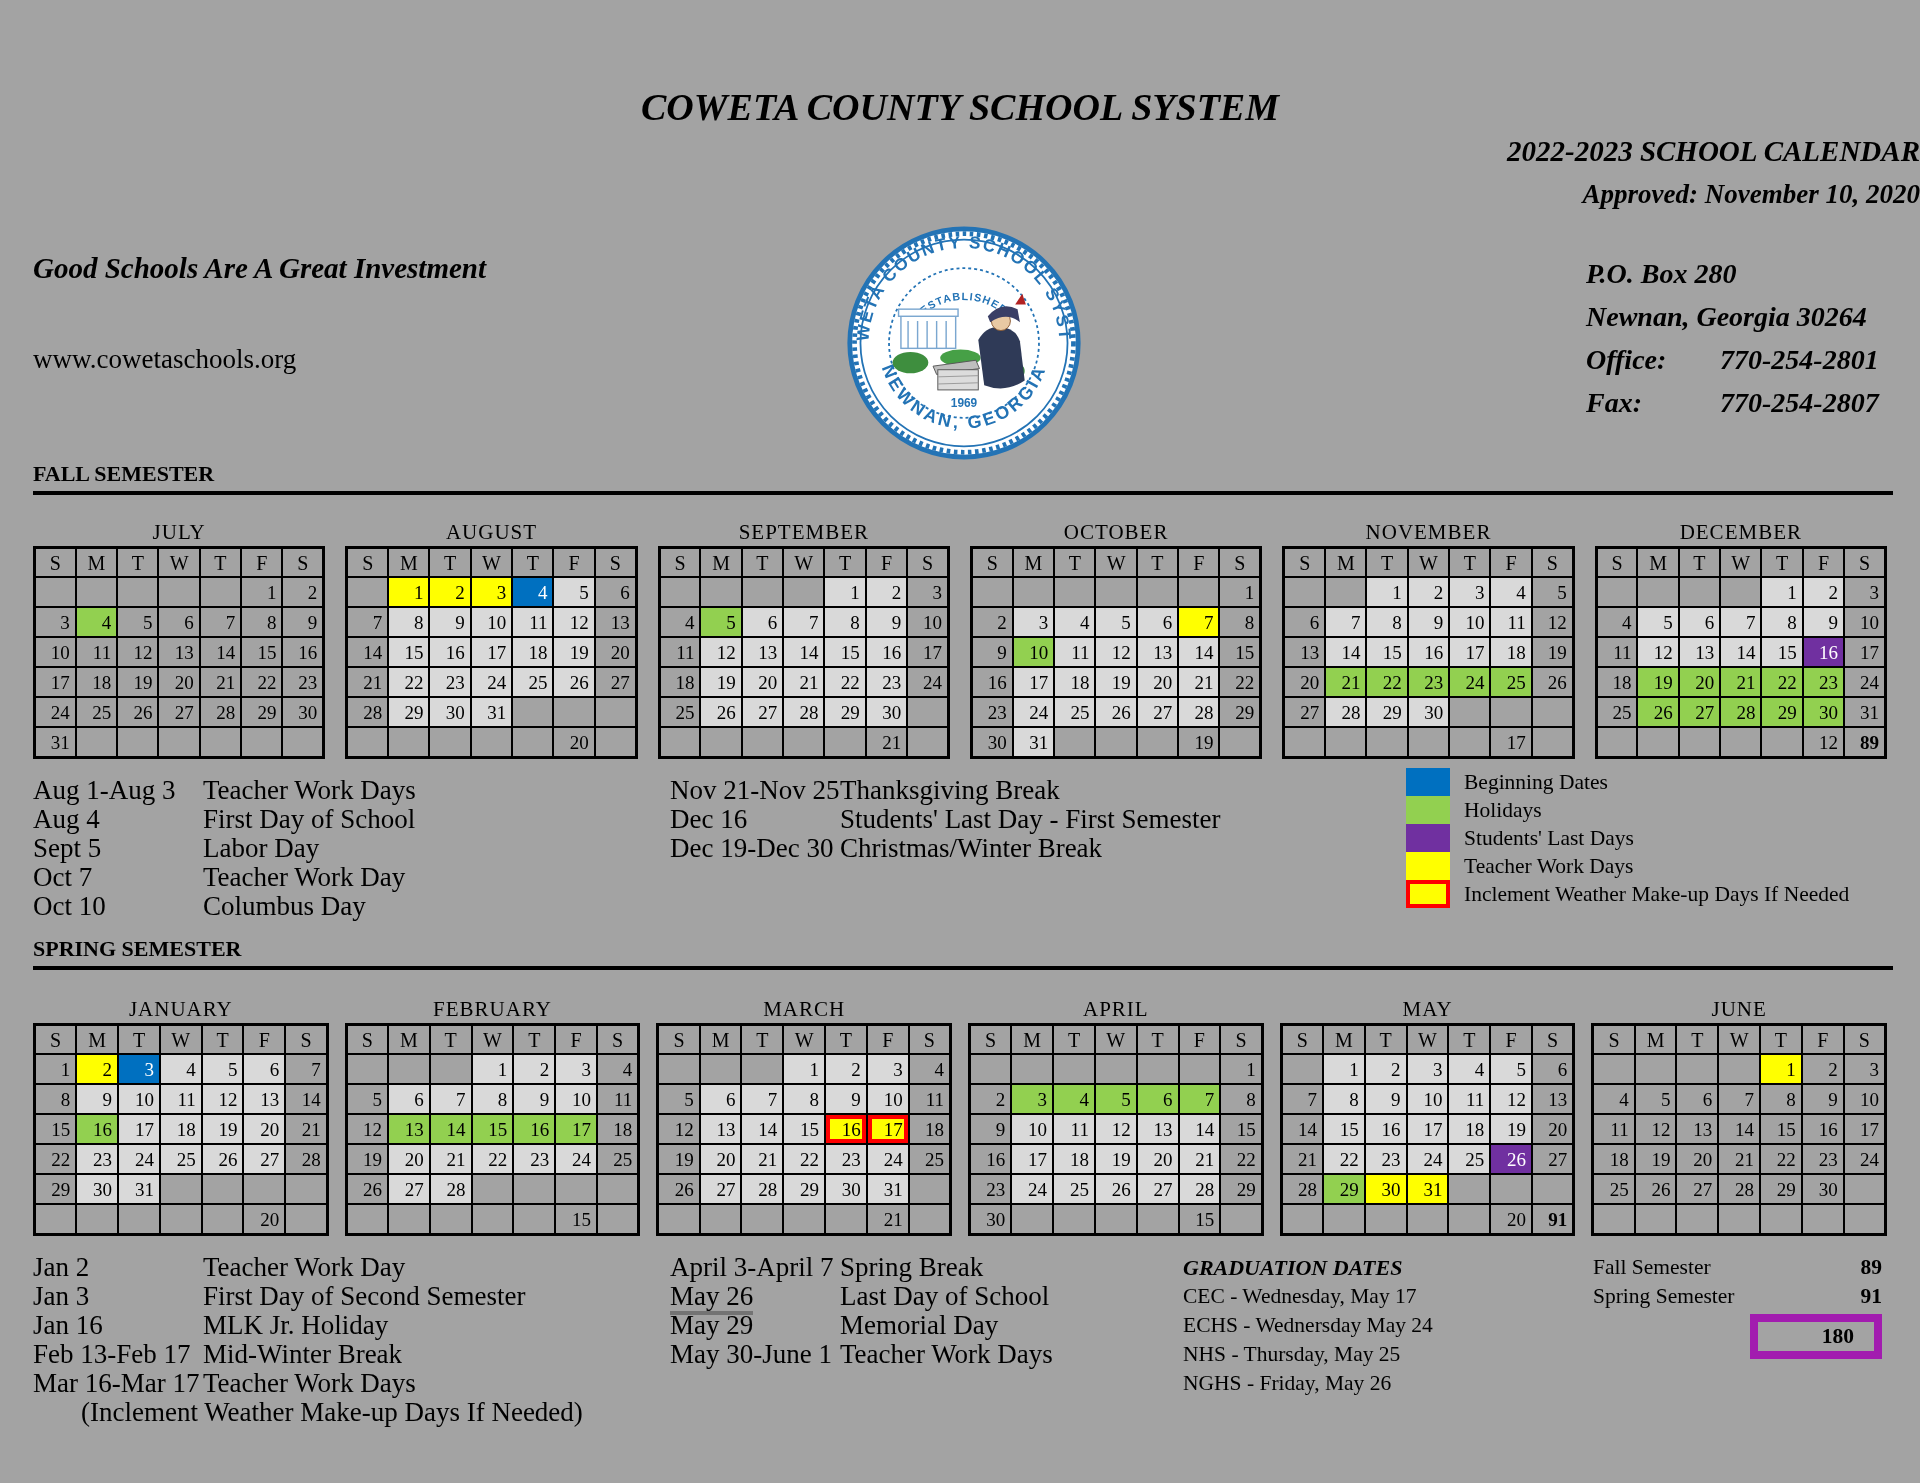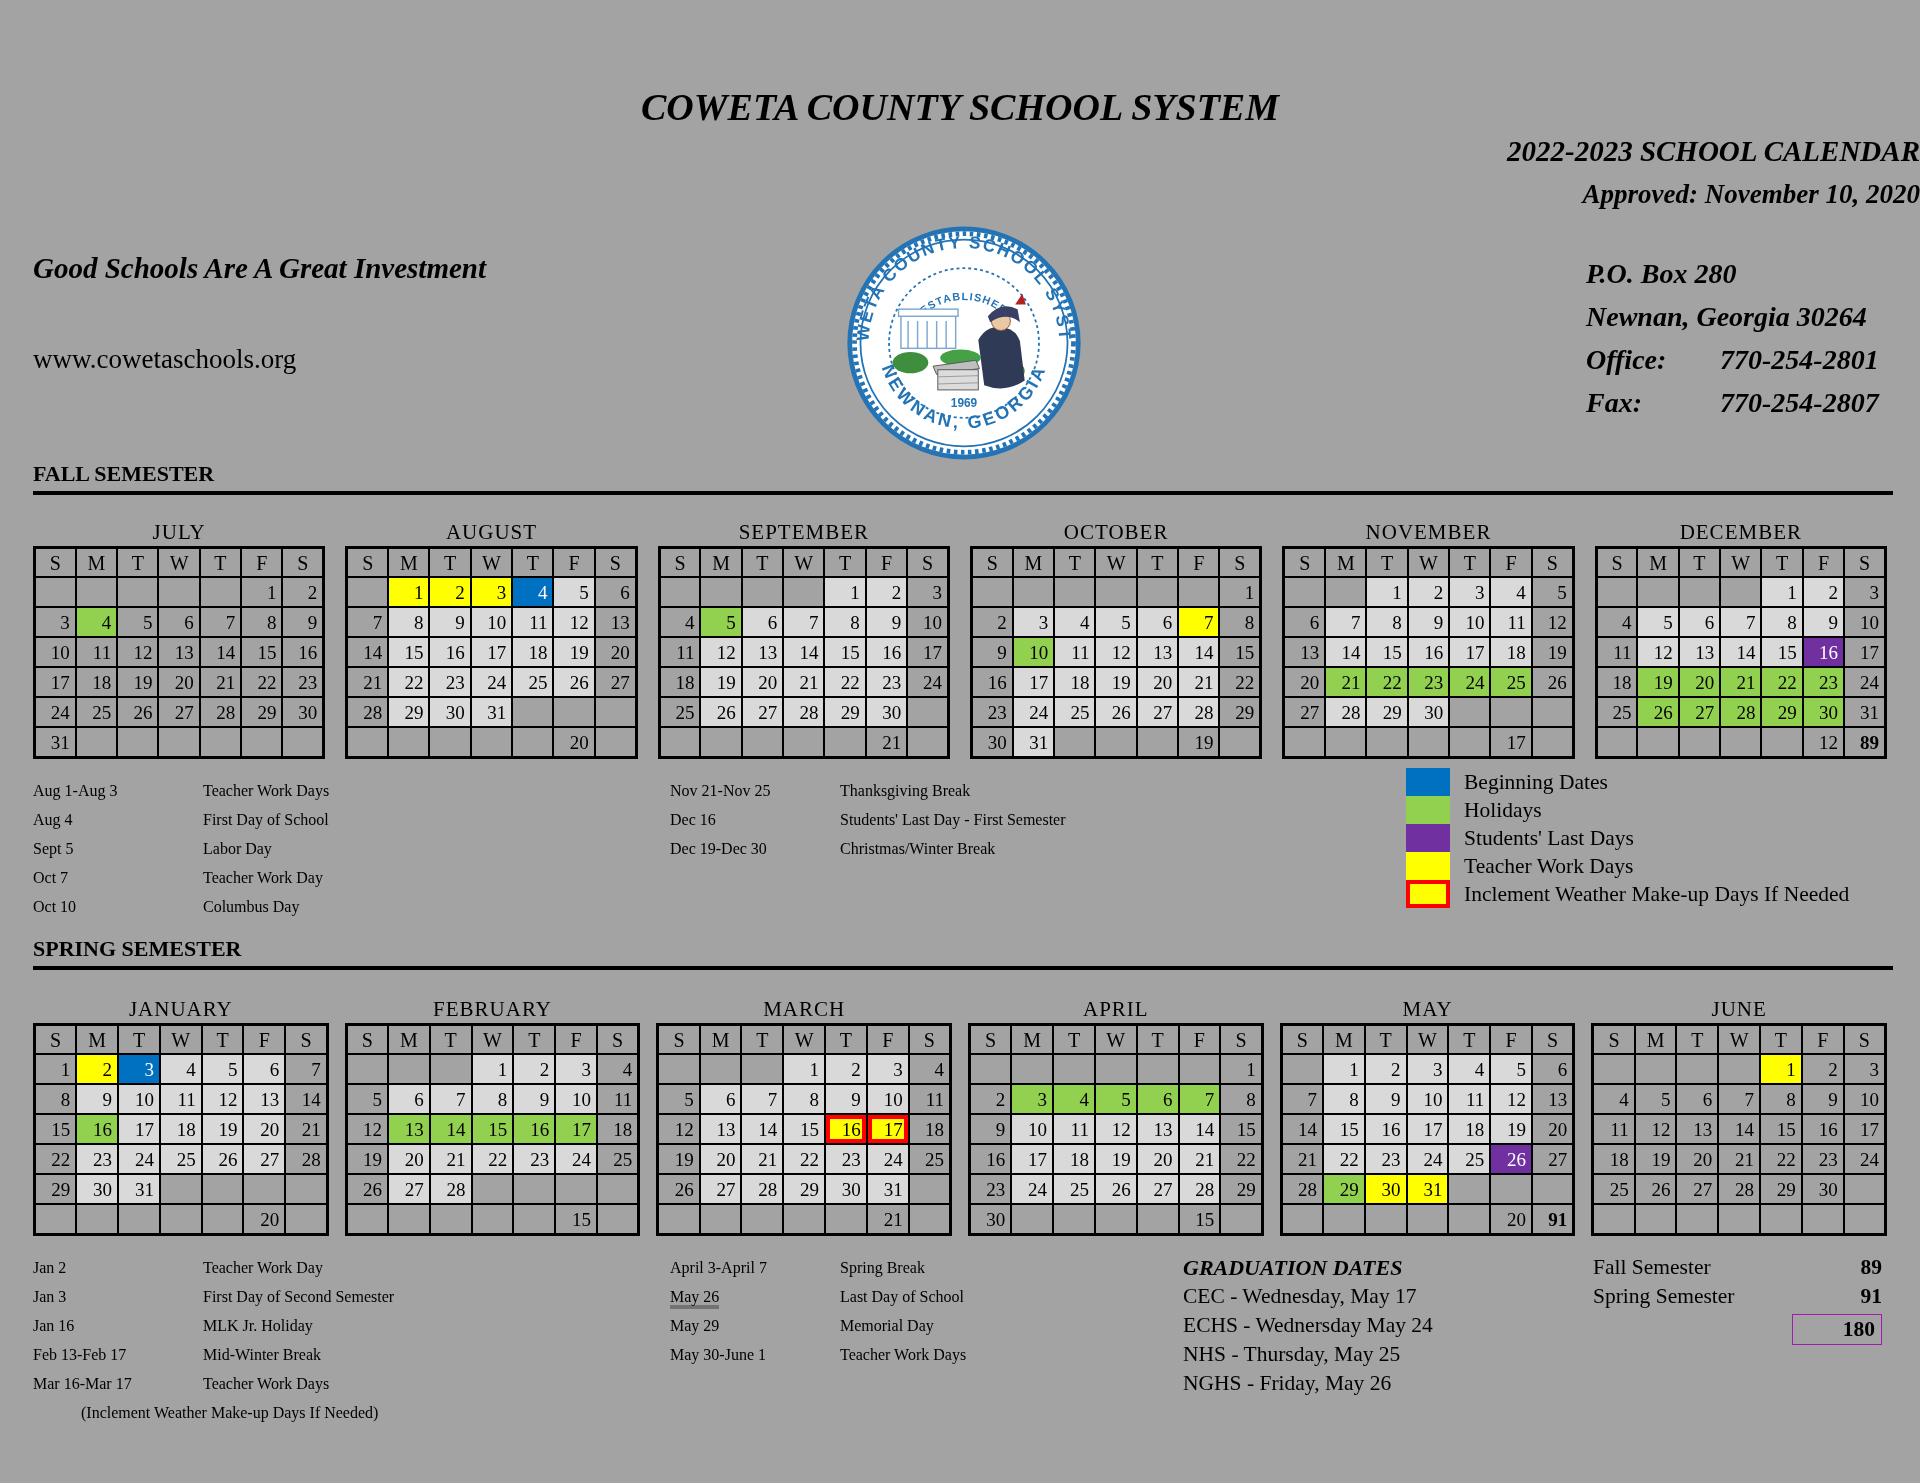--- a/index.html
+++ b/index.html
@@ -38,21 +38,21 @@
           font-size:19px;line-height:1;}
   .c-sch{background:#D9D9D9;}
   .c-hol{background:#92D050;}
   .c-twd{background:#FFFF00;}
   .c-beg{background:#0070C0;color:#fff;}
   .c-last{background:#7030A0;color:#fff;}
   .c-iw{background:#FFFF00;box-shadow:inset 0 0 0 4px #FF0000;}
   .c-b{font-weight:bold;}
 
   
-  .note-col{position:absolute;font-size:16px;line-height:29px;}
+  .note-col{position:absolute;font-size:27px;line-height:29px;}
   .note-row{display:flex;}
   .note-date{width:170px;flex:0 0 170px;}
   #fnotes1{left:33px;top:776px;}
   #fnotes2{left:670px;top:776px;}
   #snotes1{left:33px;top:1253px;}
   #snotes2{left:670px;top:1253px;}
   .indent-line{padding-left:48px;}
   .u-yellow{border-bottom:4px solid #737373;}
 
   
@@ -61,22 +61,22 @@
   .legend-swatch{width:44px;height:28px;box-sizing:border-box;flex:0 0 44px;}
   .legend-swatch.outlined{border:4px solid #FF0000;}
   .legend-label{margin-left:14px;font-size:21.5px;line-height:28px;white-space:nowrap;}
 
   
   .grad{position:absolute;left:1183px;top:1253px;font-size:21.5px;line-height:29px;}
   .grad-title{font-weight:bold;font-style:italic;font-size:22px;}
   .totals{position:absolute;left:1593px;top:1253px;width:289px;font-size:21.5px;line-height:29px;}
   .totals .trow{display:flex;justify-content:space-between;}
   .totals .tval{font-weight:bold;}
-  .total-box{margin-top:3px;margin-left:auto;width:76px;border:1px solid #a21caf;
-             text-align:right;padding:0 6px;font-weight:bold;}
+  .total-box{margin-top:3px;margin-left:auto;width:76px;border:8px solid #a21caf;
+             text-align:right;padding:0 20px;font-weight:bold;}
 </style>
 </head>
 <body>
 
 <div class="page">
 
   <div class="t1">COWETA COUNTY SCHOOL SYSTEM</div>
   <div class="t2">2022-2023 SCHOOL CALENDAR</div>
   <div class="t3">Approved: November 10, 2020</div>
 

